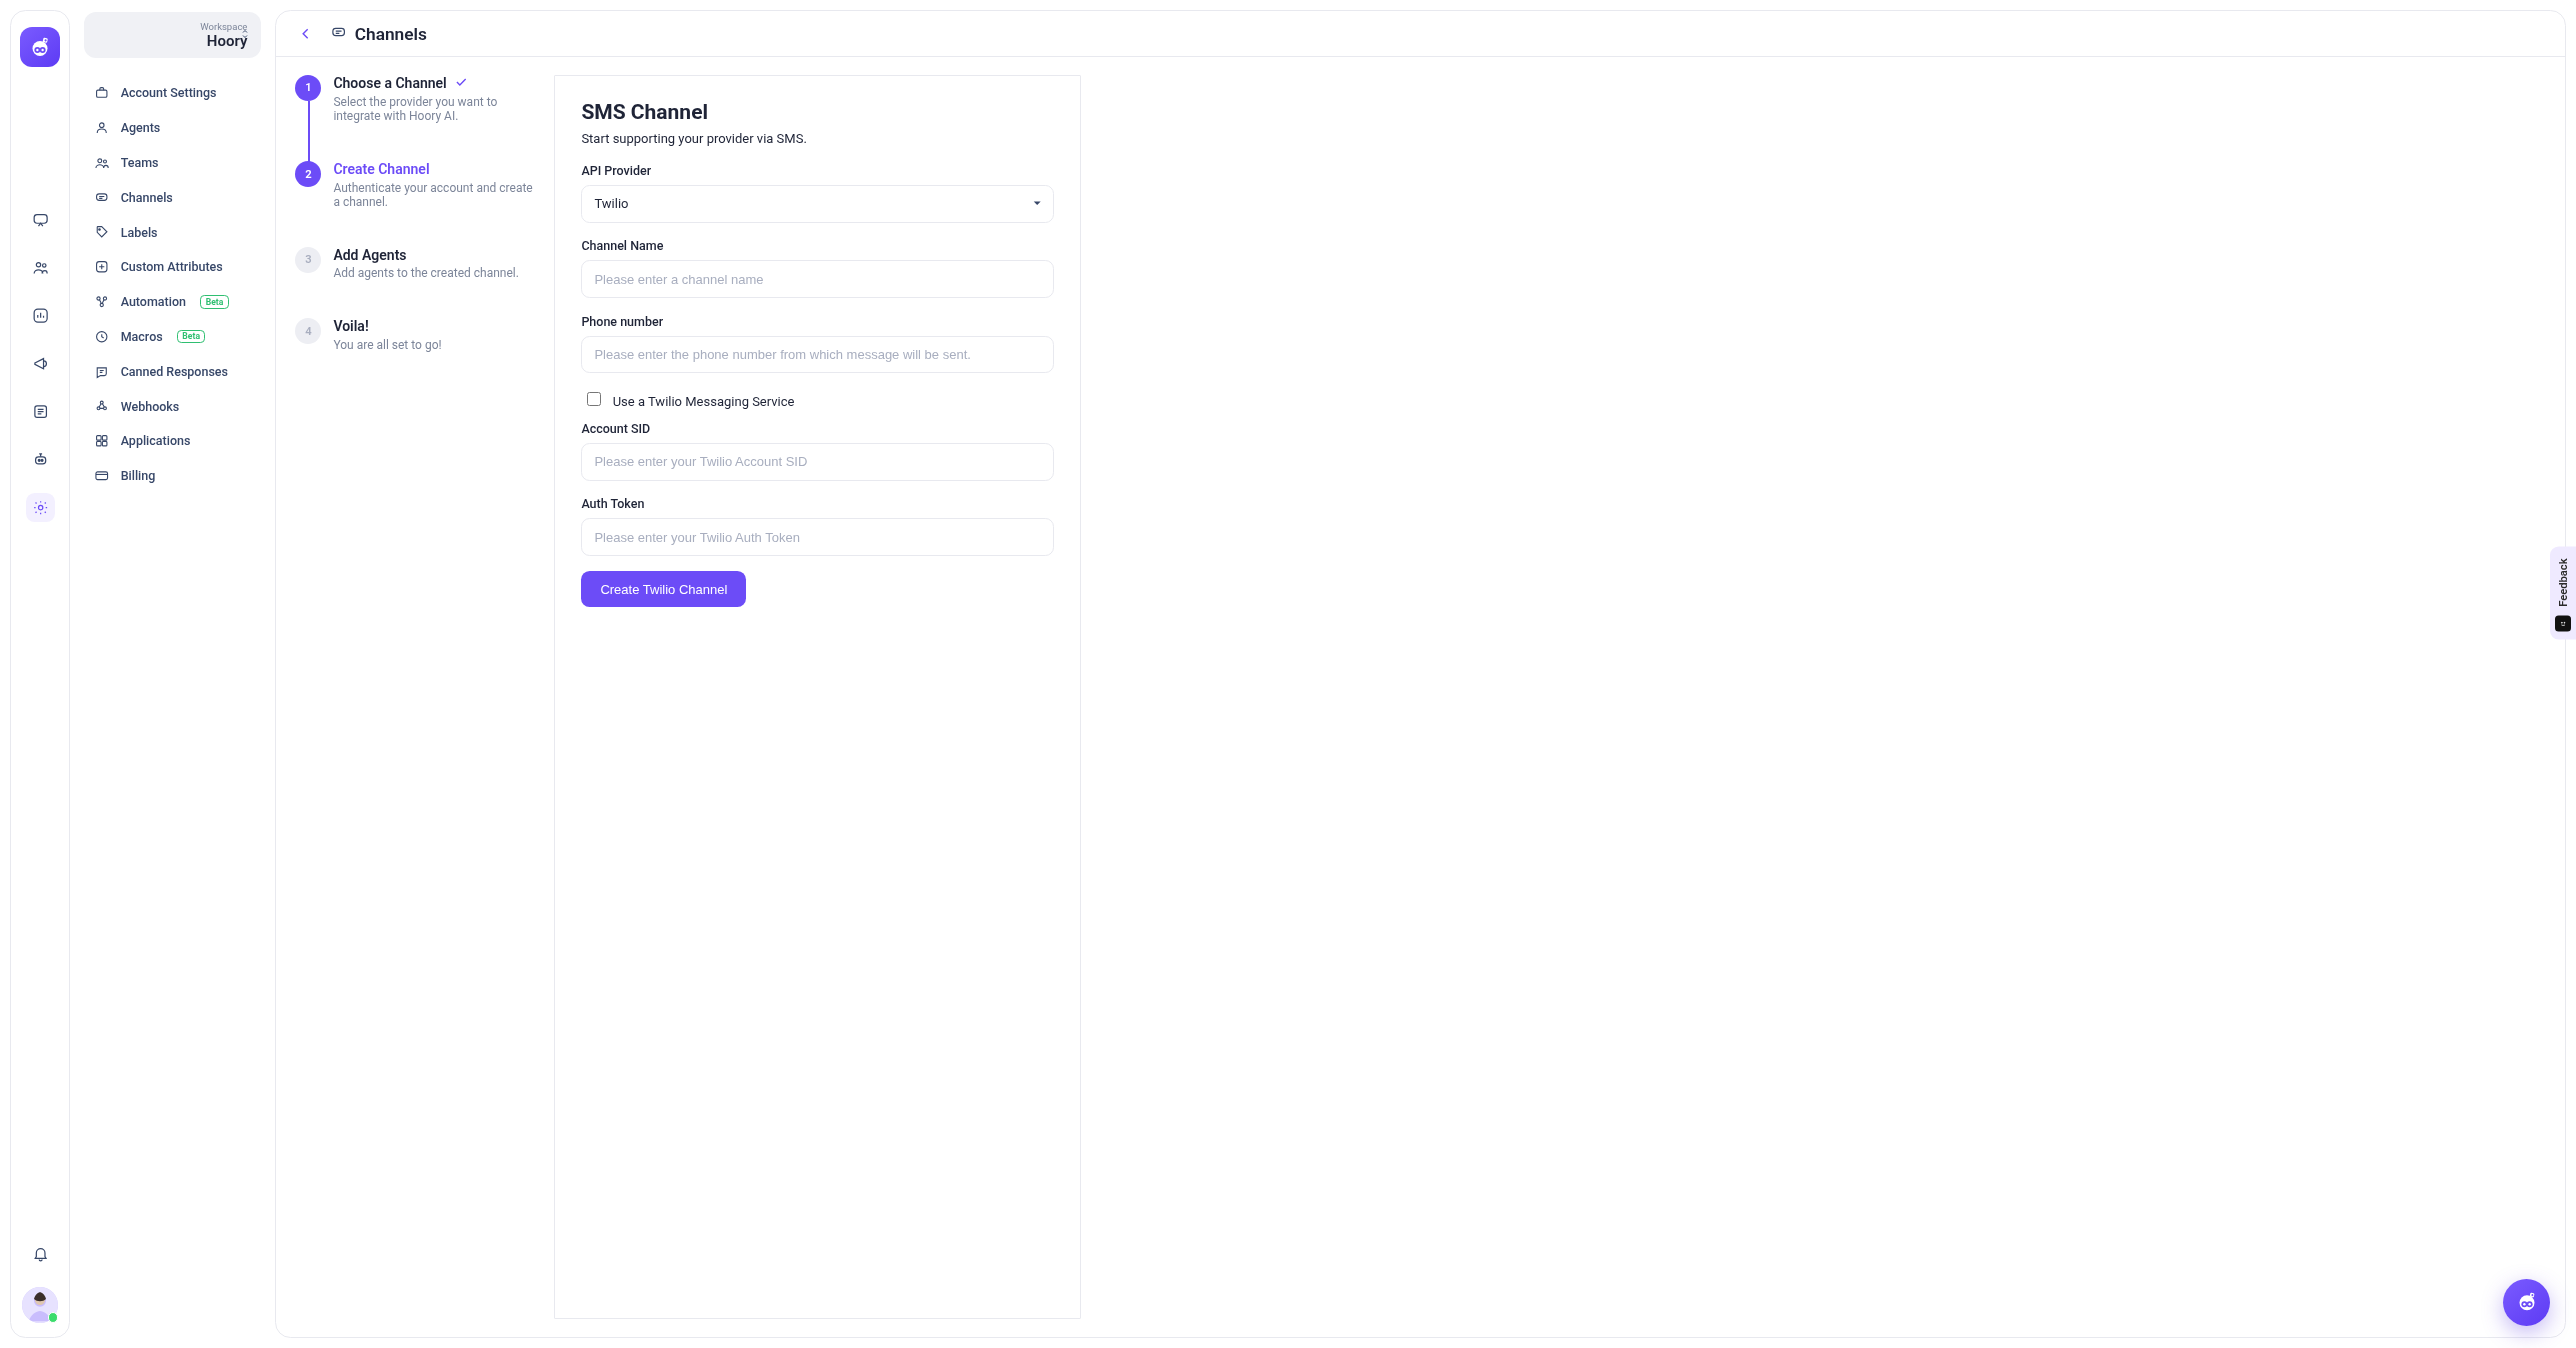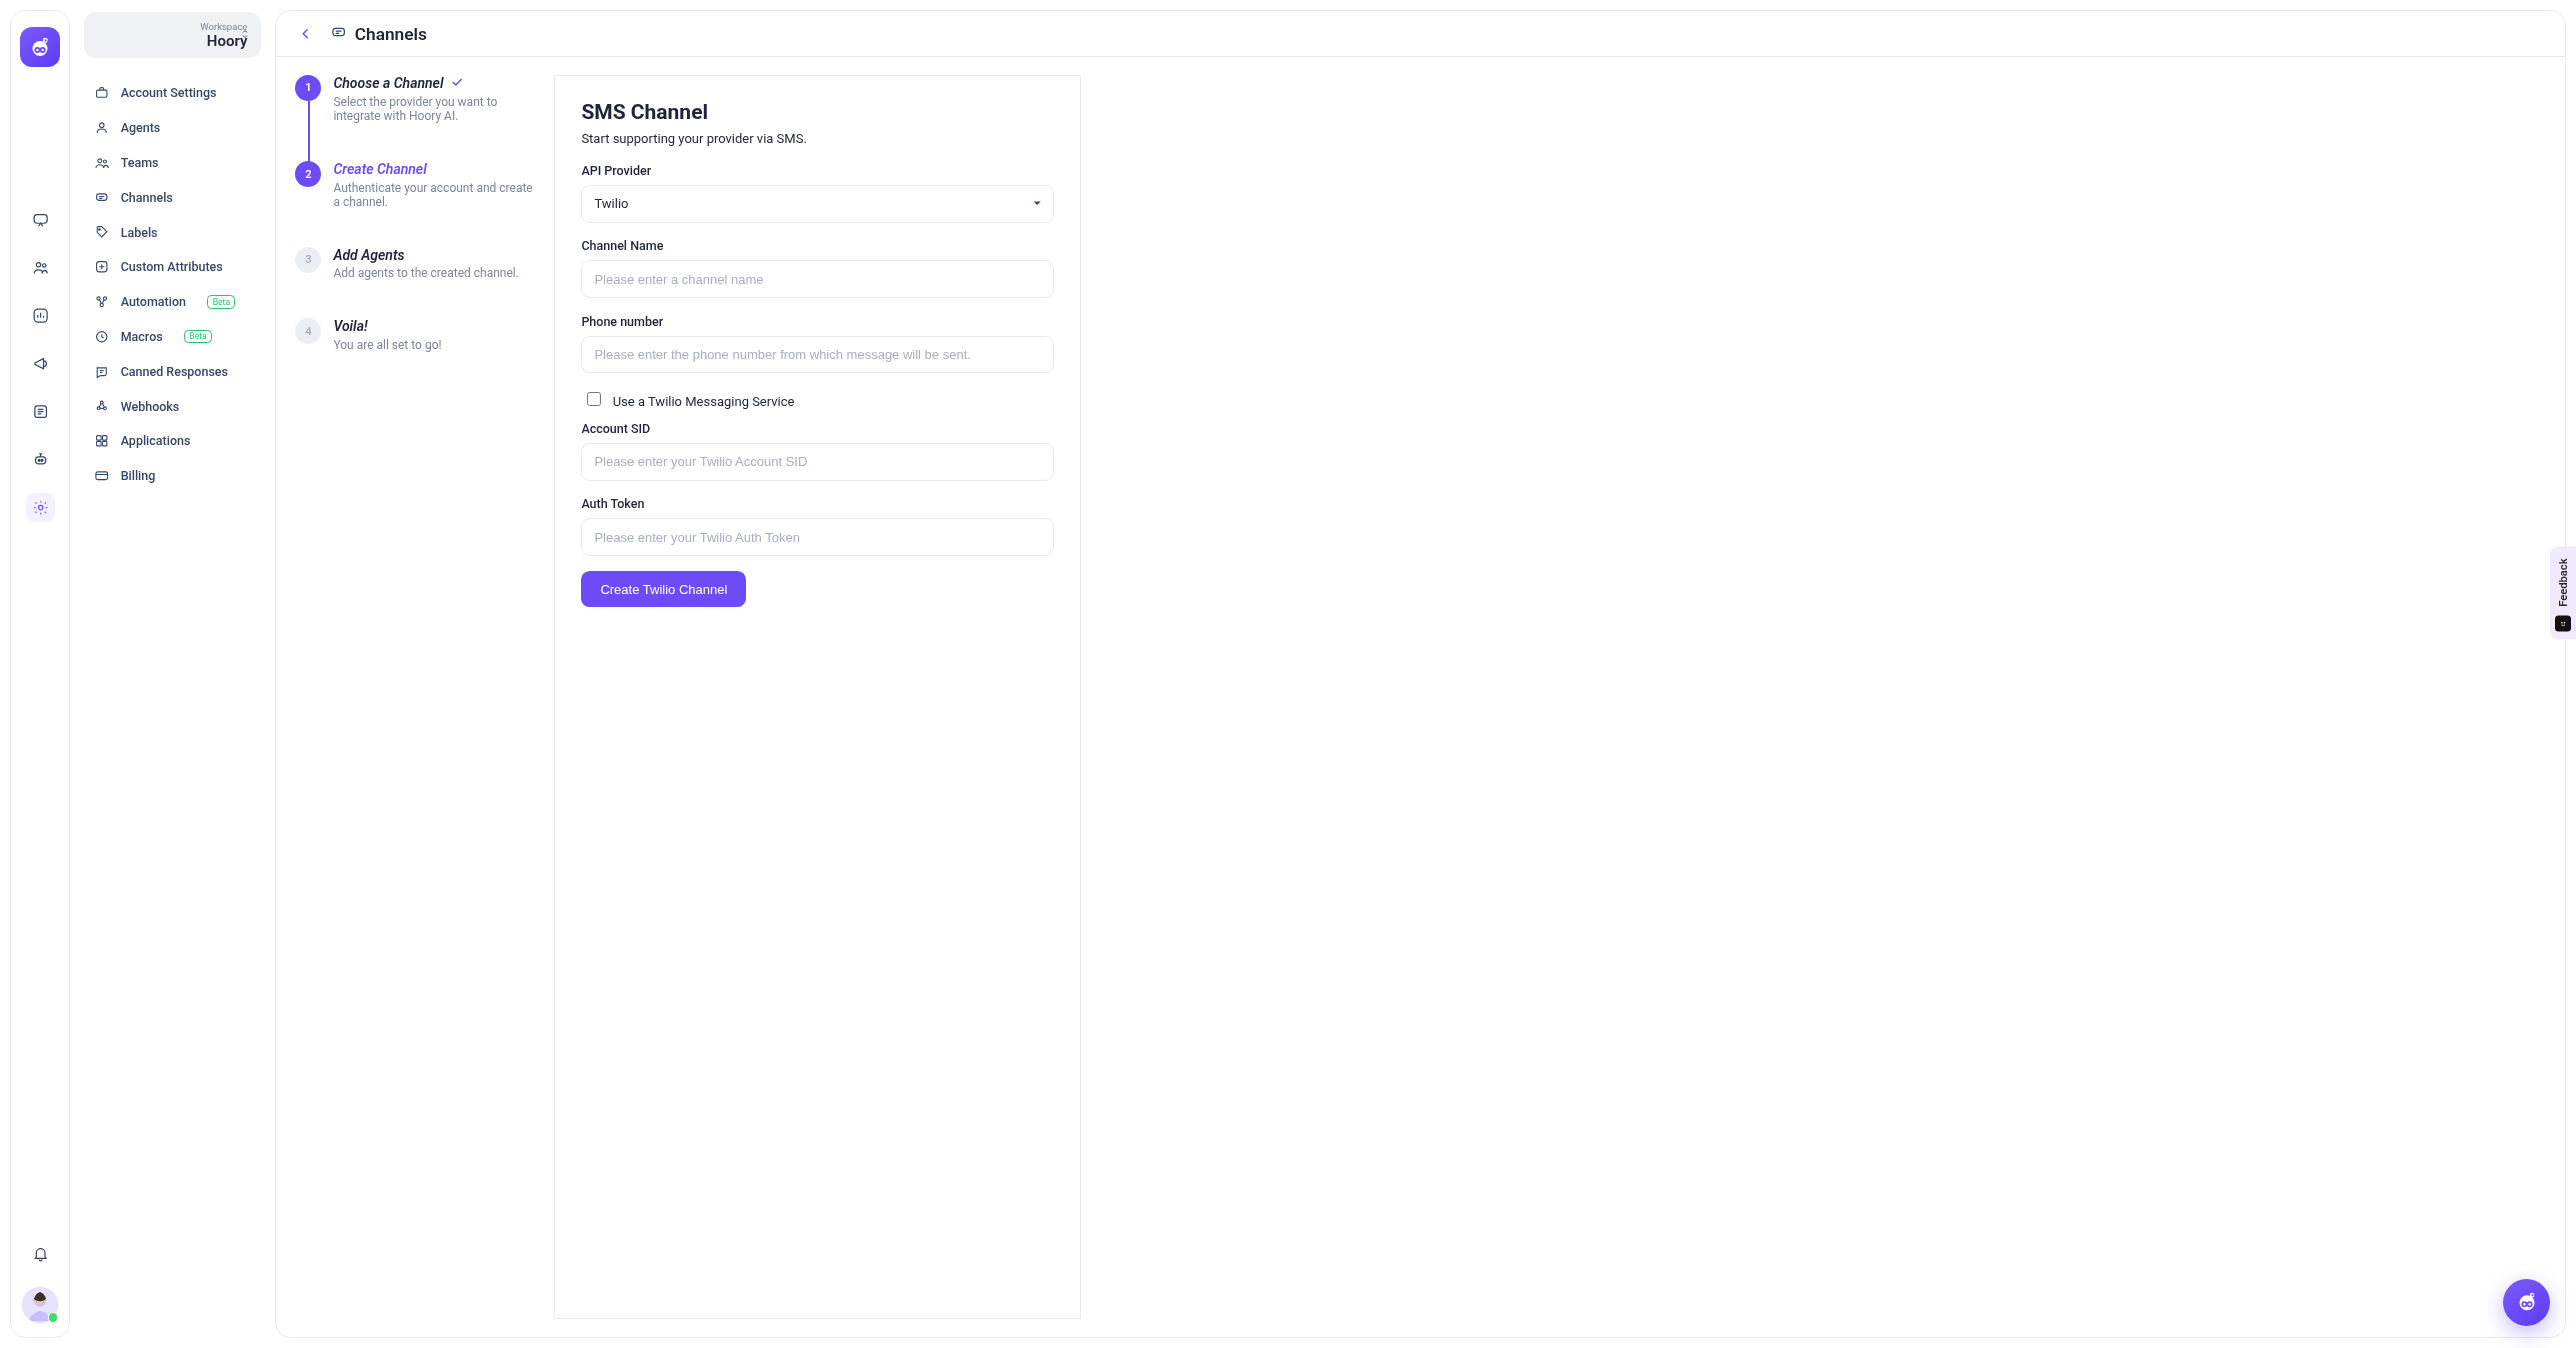--- a/index.html
+++ b/index.html
@@ -79,21 +79,21 @@
   .nav-list { display:flex; flex-direction:column; gap:3.5px; }
   .nav-item {
     display:flex; align-items:center; gap:10.4px;
     padding: 7px 8.6px; border-radius:8.6px; cursor:pointer;
     color: var(--icon-color); font-size:12.5px; font-weight:500;
   }
   .nav-icon { width:17.3px; height:17.3px; display:flex; align-items:center; justify-content:center; color: var(--icon-color);}
   .nav-icon svg { width:15.5px; height:15.5px; stroke: currentColor; fill:none; stroke-width:1.7; }
   .beta-badge {
     font-size:8.6px; border:0.9px solid var(--green-badge); color:var(--green-badge);
-    border-radius:4.3px; padding:0.9px 4.3px; font-weight:400; margin-left:11px;
+    border-radius:4.3px; padding:0.9px 4.3px; font-weight:700; margin-left:4px;
   }
 
   
   .main-panel {
     flex:1;
     border:0.9px solid var(--border-light);
     border-radius:15.5px;
     display:flex; flex-direction:column;
     overflow:hidden;
   }
@@ -115,21 +115,21 @@
   .step:last-child { padding-bottom:0;}
   .step-bullet {
     width:26px;height:26px;border-radius:50%;
     display:flex;align-items:center;justify-content:center;
     font-size:11.2px;font-weight:600;flex-shrink:0;
   }
   .step.active .step-bullet, .step.done .step-bullet { background:var(--hoory-purple); color:#fff;}
   .step.pending .step-bullet { background:#edeef3; color:var(--text-light);}
   .step-line { position:absolute; left:12.5px; top:26px; bottom:-1.7px; width:1.7px; background: transparent;}
   .step.done .step-line, .step.active-line .step-line { background:var(--hoory-purple);}
-  .step-title { font-size:14px; font-weight:600; color:var(--text-dark); display:flex; align-items:center; gap:7px;font-style:italic;}
+  .step-title { font-size:14px; font-weight:600; color:var(--text-dark); display:flex; align-items:center; gap:7px;}
   .step.active .step-title { color: var(--hoory-purple);}
   .step-desc { font-size:12px; color: var(--text-muted); margin-top:3.5px; max-width:207px;}
   .check-mark { color:var(--hoory-purple);}
   .check-mark svg { width:14px;height:14px; stroke:currentColor; fill:none; stroke-width:2.4;}
 
   
   .form-card {
     flex:1; max-width: 527px;
     border:0.9px solid var(--border-light);
     border-radius:1px;

